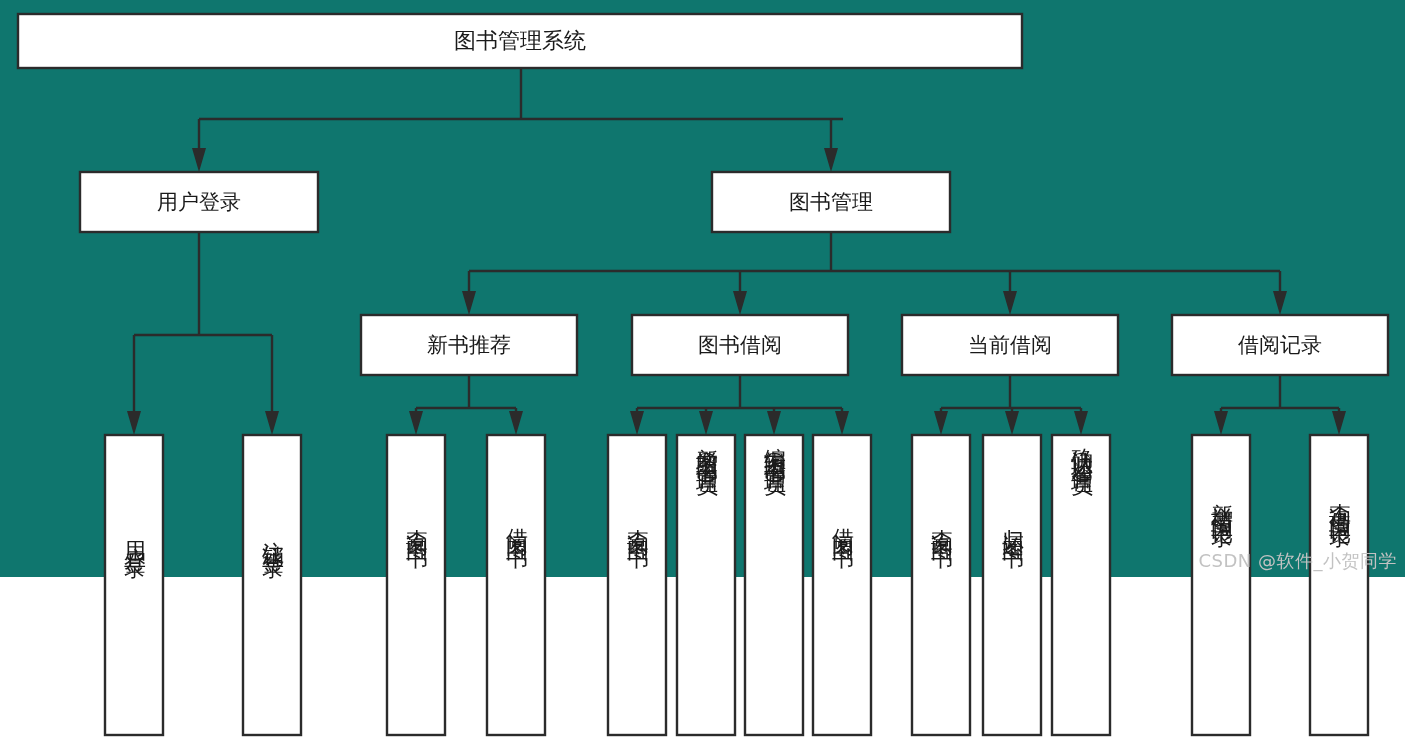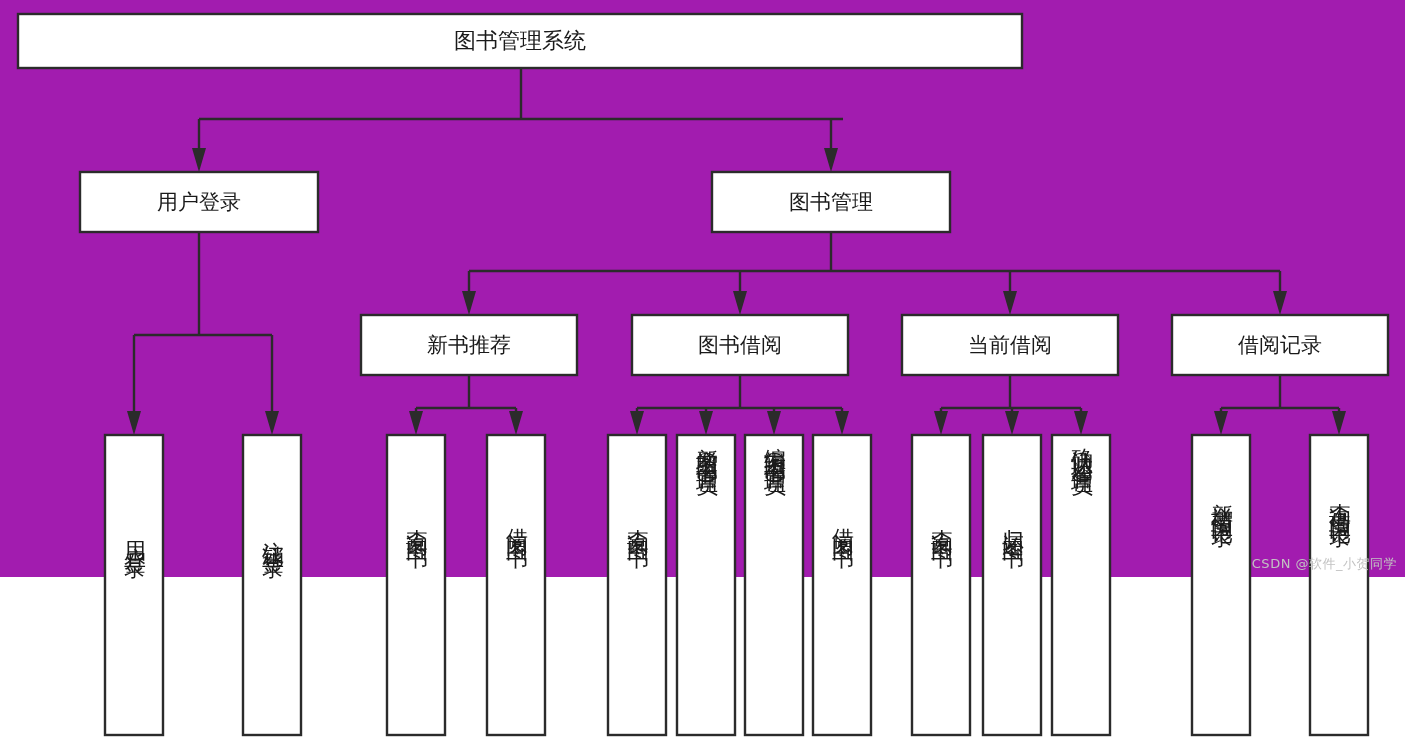--- a/index.html
+++ b/index.html
@@ -10,21 +10,21 @@
   body {
     width: 1405px;
     height: 747px;
     font-family: "DejaVu Sans", "Liberation Sans", sans-serif;
     overflow: hidden;
   }
   #diagram-root {
     position: relative;
     width: 1405px;
     height: 577px;
-    background: #a21caf;
+    background: #0f766e;
   }
   svg#tree-svg {
     position: absolute;
     left: 0;
     top: 0;
     width: 1405px;
     height: 747px;
     display: block;
   }
   .node-box {
@@ -55,21 +55,21 @@
   }
   .arrow-head {
     fill: #2b2b2b;
     stroke: none;
   }
   .watermark {
     position: absolute;
     right: 8px;
     bottom: 4px;
     font-family: "DejaVu Sans", "Liberation Sans", sans-serif;
-    font-size: 13px;
+    font-size: 18px;
     color: #c2c2c2;
     white-space: nowrap;
     letter-spacing: 0.5px;
     pointer-events: none;
   }
 </style>
 </head>
 <body>
 
 <div id="diagram-root">

